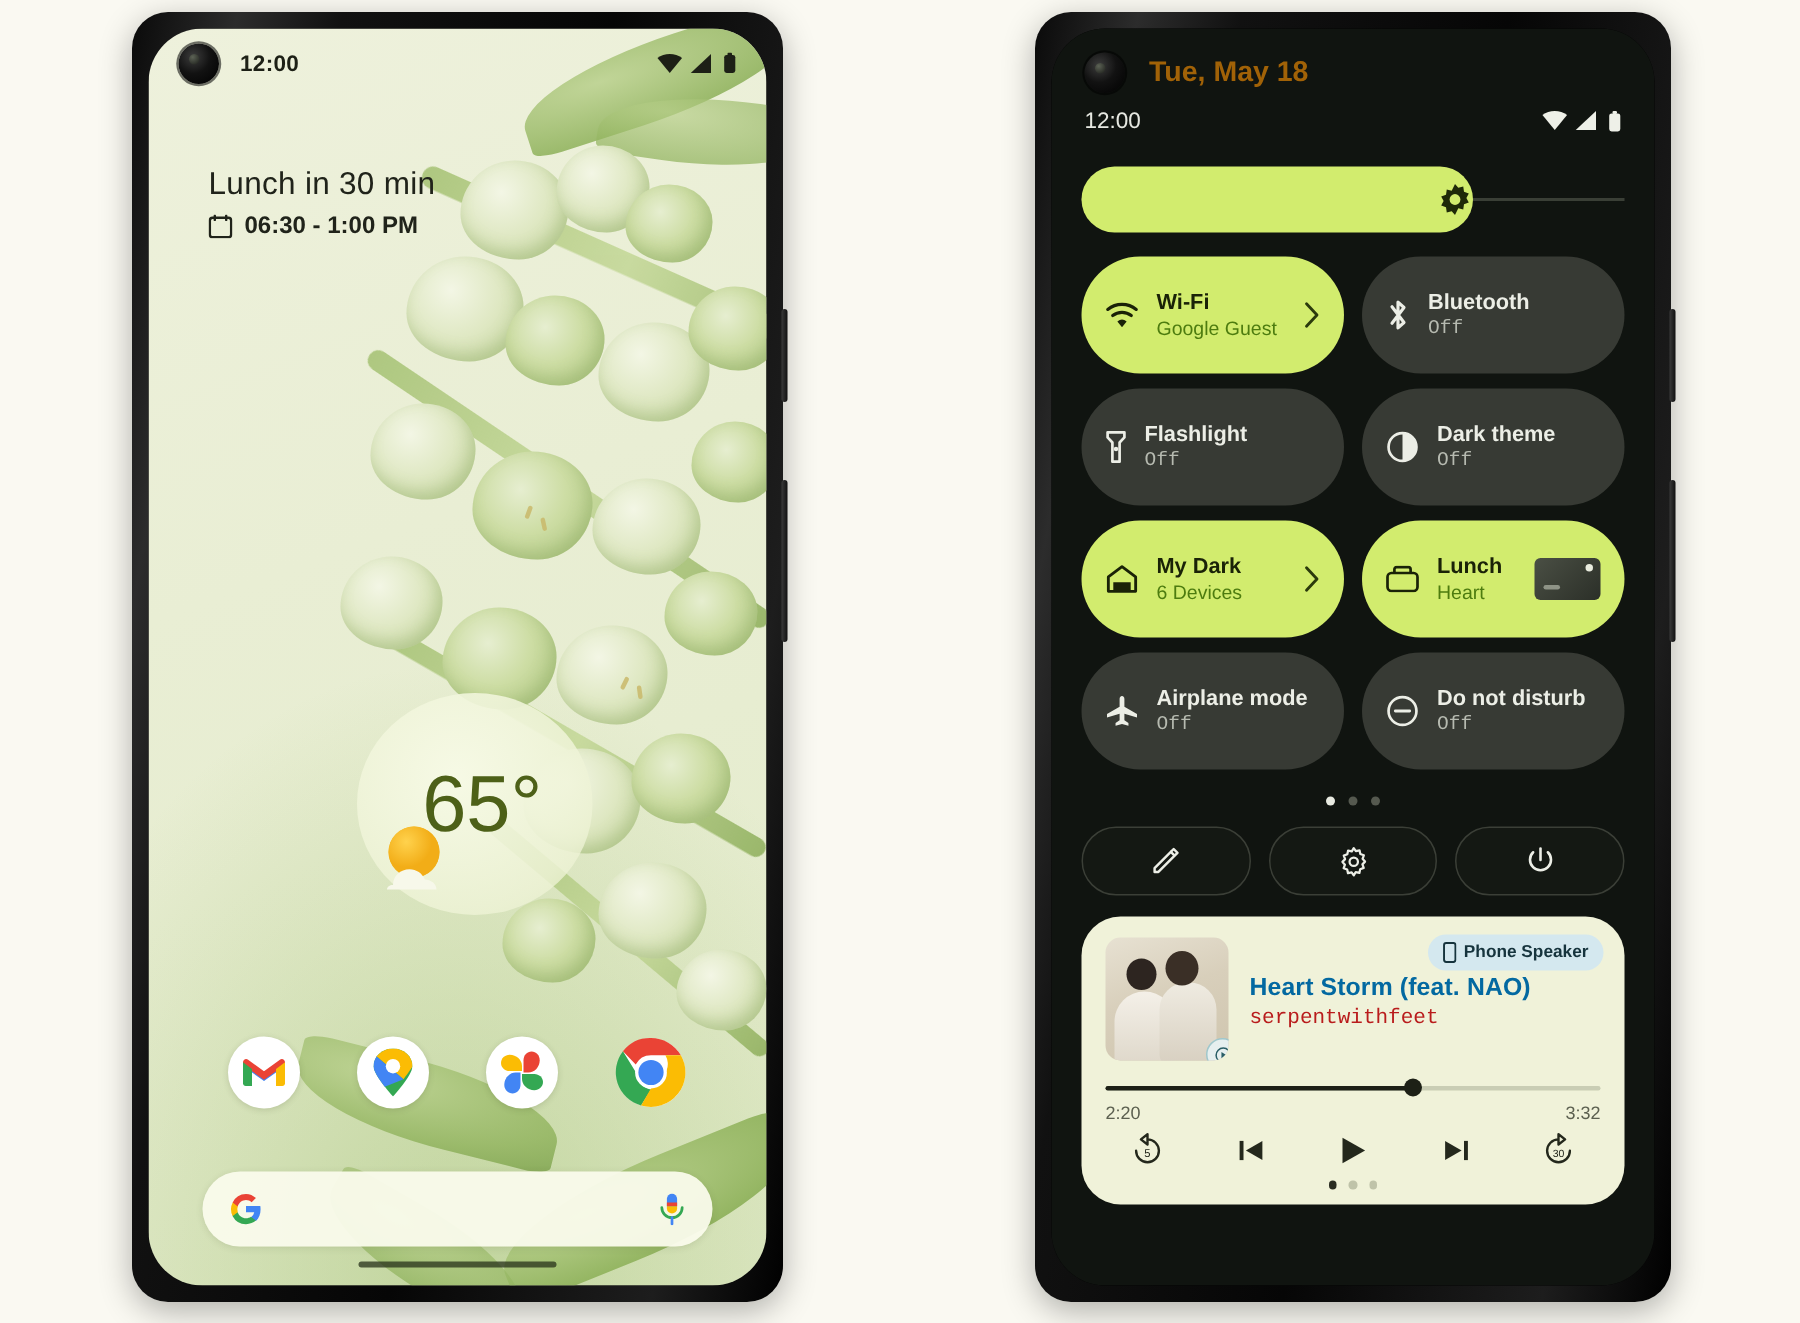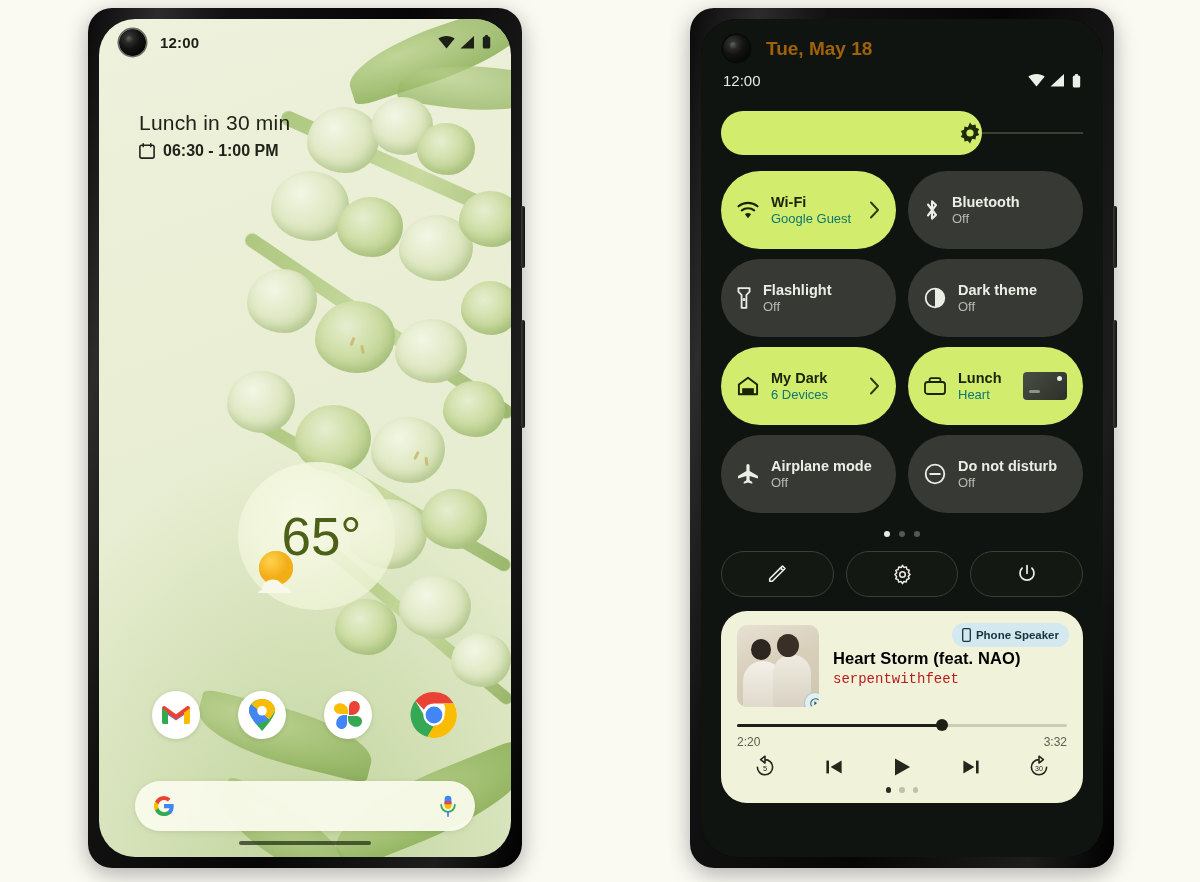--- a/index.html
+++ b/index.html
@@ -117,22 +117,22 @@
   .br-fill { position:absolute; left:0; width:72%; height:44px; border-radius:24px; }
   .br-knob { position:absolute; left:calc(72% - 24px); width:24px; height:24px; }
 
   .tiles { margin:16px 20px 0 20px; display:grid; grid-template-columns:1fr 1fr; gap:10px 12px; }
   .tile { height:78px; border-radius:40px; display:flex; align-items:center; gap:12px; padding:0 16px; position:relative; }
   .tile.on  { background:#d2ec6e; }
   .tile.off { background:#373a34; }
   .tile .tx { display:flex; flex-direction:column; justify-content:center; line-height:1.18; }
   .tile .t-label { font-size:14.5px; font-weight:700; }
   .tile .t-sub   { font-size:13px; font-weight:400; }
-  .tile.on  .t-label { color:#1a2207; } .tile.on  .t-sub { color:#0f766e; }
-  .tile.off .t-label { color:#eceee6; } .tile.off .t-sub { color:#b6bab0; }
+  .tile.on  .t-label { color:#1a2207; } .tile.on  .t-sub { color:#4d7c0f; }
+  .tile.off .t-label { color:#eceee6; } .tile.off .t-sub { color:#b6bab0;font-family:Liberation Mono, monospace; }
   .tile .chev { margin-left:auto; }
   .tile .gpaycard { margin-left:auto; width:44px; height:28px; border-radius:4px;
                     background:linear-gradient(135deg,#4a4f44,#2b2f28); position:relative; }
   .tile .gpaycard::after{content:"";position:absolute;right:5px;top:4px;width:5px;height:5px;border-radius:50%;background:#e9ecdf;}
   .tile .gpaycard::before{content:"";position:absolute;left:6px;bottom:7px;width:11px;height:3px;border-radius:2px;background:#8e9386;}
 
   .pagedots { display:flex; justify-content:center; gap:9px; margin-top:18px; }
   .pagedots i { width:6px; height:6px; border-radius:50%; background:#55594f; display:block; }
   .pagedots i.act { background:#e8eae1; }
 
@@ -146,21 +146,21 @@
             background:linear-gradient(160deg,#e7e1d2 0%, #d8cfbb 45%, #cfc5ae 100%); }
   .mc-art .fig1 { position:absolute; left:6px; bottom:-6px; width:40px; height:52px; border-radius:20px 20px 8px 8px;
                   background:linear-gradient(180deg,#f4f0e8,#ddd6c8); }
   .mc-art .fig2 { position:absolute; right:8px; bottom:-4px; width:38px; height:56px; border-radius:18px 18px 8px 8px;
                   background:linear-gradient(180deg,#efebe1,#d7cfc0); }
   .mc-art .head1 { position:absolute; left:14px; top:14px; width:20px; height:21px; border-radius:50%; background:#2d2520; }
   .mc-art .head2 { position:absolute; right:20px; top:9px; width:22px; height:23px; border-radius:50%; background:#3a2f26; }
   .mc-playbadge { position:absolute; right:-7px; bottom:-7px; width:22px; height:22px; border-radius:50%;
                   background:#e6efef; border:1.5px solid #9fc7cc; display:flex; align-items:center; justify-content:center; }
   .mc-meta { flex:1; min-width:0; padding-top:24px; }
-  .mc-title { font-size:16.5px; font-weight:700; color:#000000; letter-spacing:.1px; }
+  .mc-title { font-size:16.5px; font-weight:700; color:#0369a1; letter-spacing:.1px; }
   .mc-artist { font-size:14px; color:#b91c1c; margin-top:3px;font-family:Liberation Mono, monospace; }
   .mc-chip { position:absolute; right:14px; top:12px; height:22px; border-radius:12px; background:#d4e8ef;
              display:flex; align-items:center; gap:5px; padding:12px 10px; }
   .mc-chip span { font-size:11.5px; font-weight:700; color:#16343d; }
   .mc-seek { margin-top:12px; position:relative; height:12px; }
   .mc-seek .strack { position:absolute; left:0; right:0; top:5px; height:2.5px; background:#c9cdb4; border-radius:2px; }
   .mc-seek .sfill  { position:absolute; left:0; width:62%; top:5px; height:2.5px; background:#1d2016; border-radius:2px; }
   .mc-seek .sknob  { position:absolute; left:calc(62% - 6px); top:0; width:12px; height:12px; border-radius:50%; background:#1d2016; }
   .mc-times { display:flex; justify-content:space-between; margin-top:4px;gap:33px; }
   .mc-times span { font-size:12px; color:#5c6050; }

